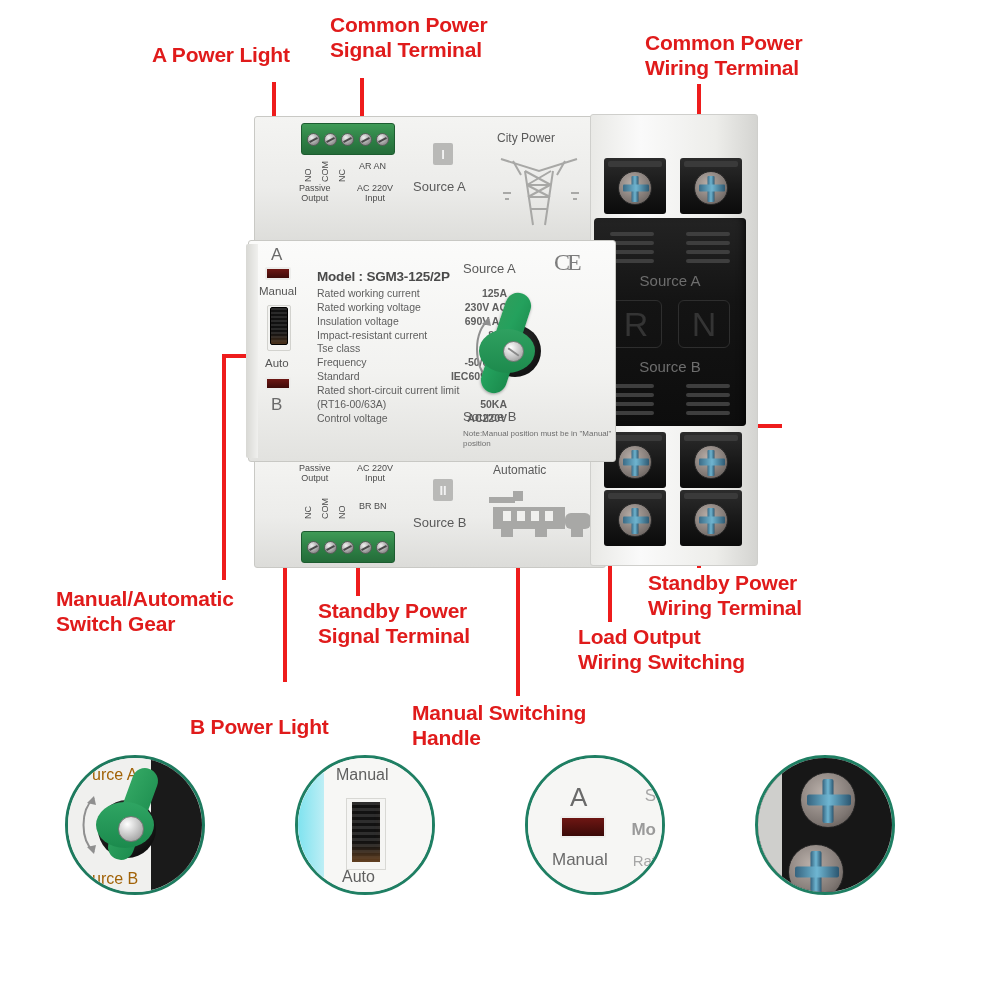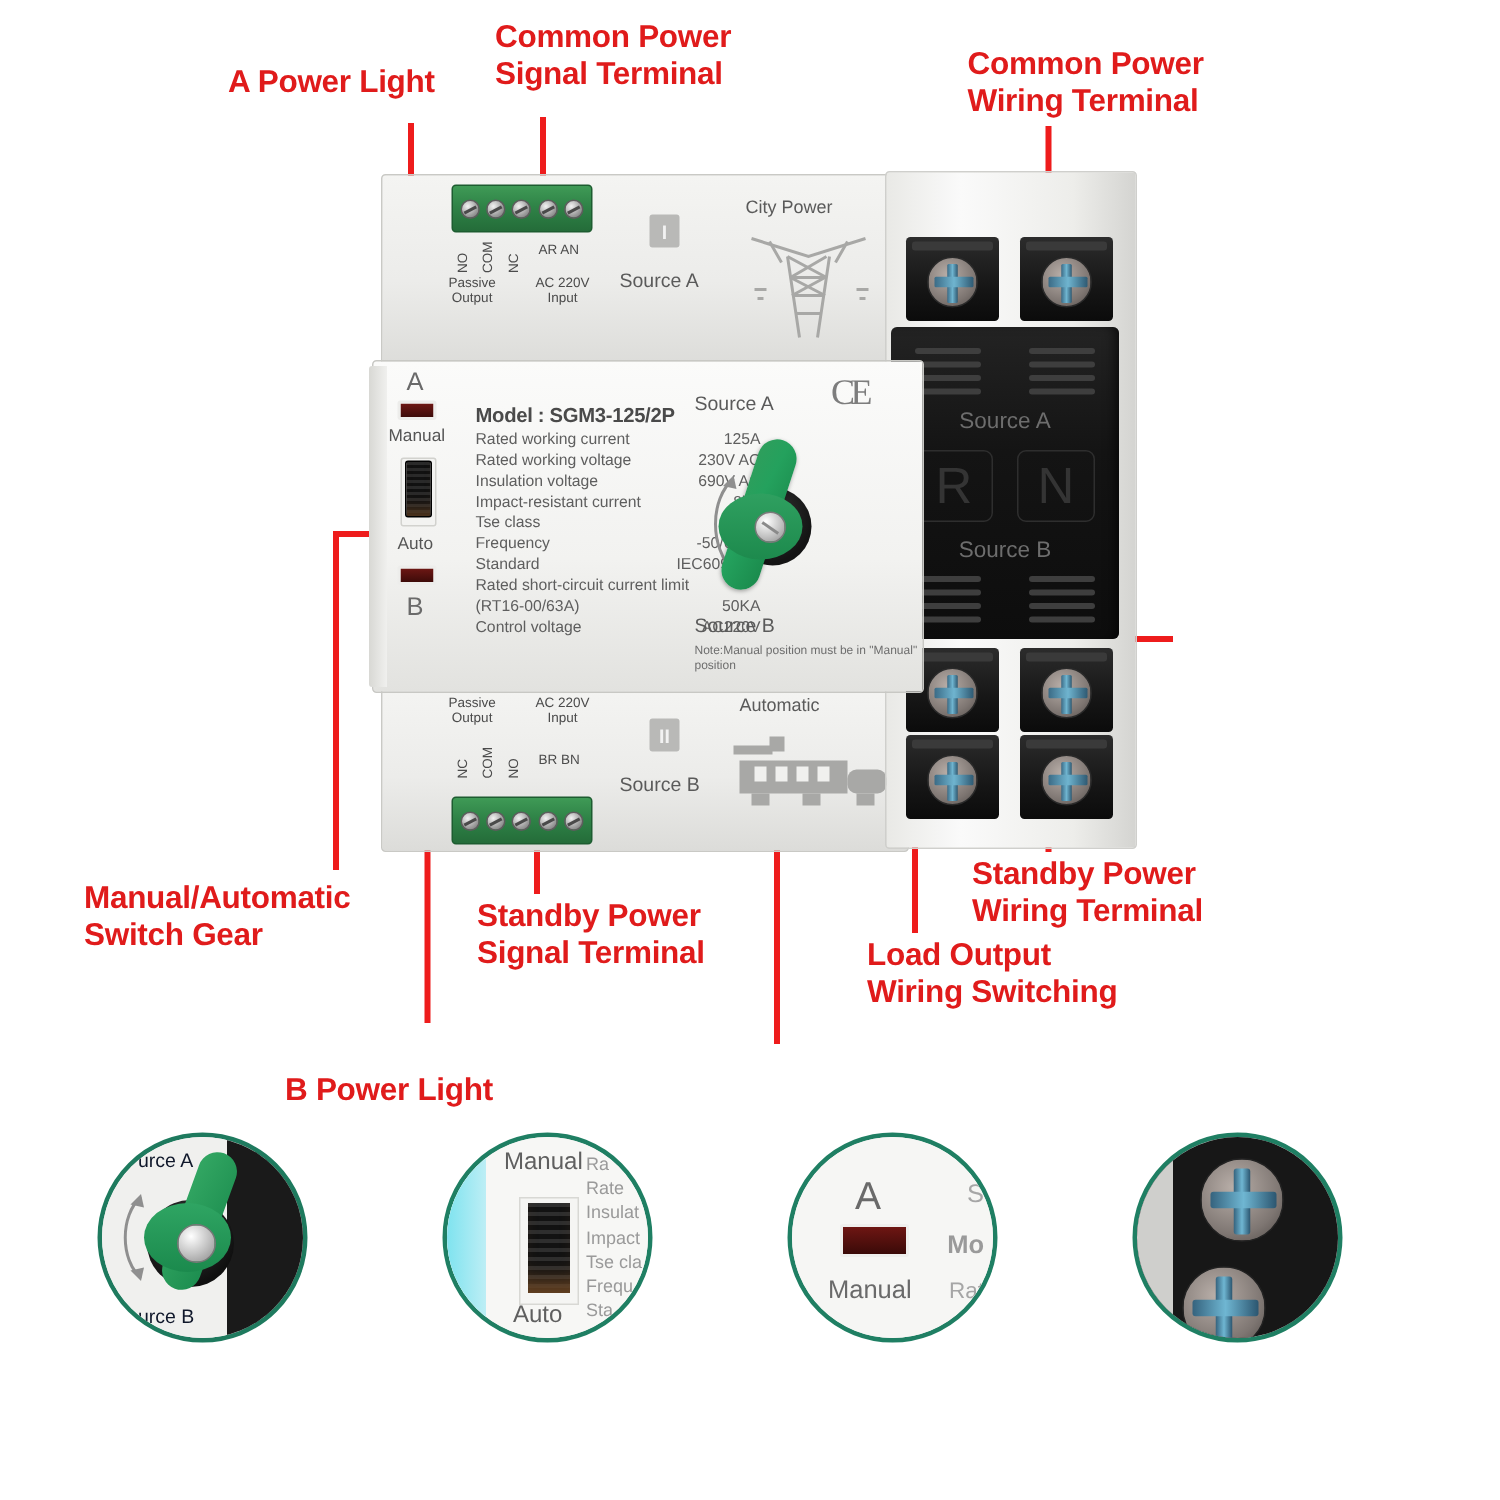--- a/index.html
+++ b/index.html
@@ -87,21 +87,21 @@
     position: absolute; width: 20px; height: 22px;
     background: #b9b9b7; color: #f2f2f2;
     display:flex; align-items:center; justify-content:center;
     font-size: 13px; font-weight: bold; border-radius: 2px;
   }
 
   
   .spec { position: absolute; left: 68px; top: 28px; width: 190px; color: #5e5e5e; }
   .spec .model { font-size: 13.5px; font-weight: bold; color: #4a4a4a; margin-bottom: 3px; letter-spacing:-.2px;}
   .spec .row { display:flex; justify-content:space-between; font-size: 10.5px; line-height: 1.32; }
-  .spec .row span:last-child { font-weight: 400; }
+  .spec .row span:last-child { font-weight: 700; }
   .spec .full { font-size: 10.5px; line-height: 1.32; }
 
   
   .ind-light {
     position: absolute; width: 26px; height: 13px;
     background: linear-gradient(180deg,#6d1714,#3d0b09);
     border: 2px solid #ededeb; border-radius: 2px;
   }
   .ab-letter { position:absolute; font-size: 17px; color:#6a6a6a; }
   .ma-letter { position:absolute; font-size: 11.5px; color:#555; }
@@ -201,21 +201,21 @@
 
   
   .inset {
     position:absolute; width: 140px; height: 140px; border-radius: 50%;
     border: 3px solid #1e7a5e; overflow:hidden; background:#f2f2f0;
   }
   .inset.teal { border-color:#1f7f63; }
   .inset-inner { position:absolute; inset:0; }
 
   .i1-bg { position:absolute; inset:0; background: linear-gradient(90deg,#f0f0ee 0 62%, #1a1a1a 62% 100%); }
-  .i1-txt { position:absolute; color:#0f172a; font-size: 13px; }
+  .i1-txt { position:absolute; color:#a16207; font-size: 16px; }
   .i1-base { position:absolute; left: 30px; top: 42px; width: 58px; height: 58px; border-radius:50%;
              background: radial-gradient(circle at 42% 36%, #3a3a3a, #101010 72%); }
   .i1-lever{ position:absolute; left: 52px; top: 8px; width: 26px; height: 96px; border-radius:13px;
              background: linear-gradient(100deg,#33a763,#1c8d4f); transform: rotate(20deg); }
   .i1-wing { position:absolute; left: 28px; top: 44px; width: 58px; height: 46px; border-radius:29px/23px;
              background: linear-gradient(180deg,#2fa563,#1b8a4d); }
   .i1-screw{ position:absolute; left: 50px; top: 58px; width: 26px; height: 26px; border-radius:50%;
              background: radial-gradient(circle at 35% 30%, #fff, #c0c0c0 55%, #8b8b8b); border:1px solid #777; }
 
   .i2-bg { position:absolute; inset:0; background:#f7f7f5; }
@@ -253,20 +253,22 @@
 Wiring Terminal</div>
   <div class="callout" style="left:648px; top:570px;">Standby Power
 Wiring Terminal</div>
   <div class="callout" style="left:578px; top:624px;">Load Output
 Wiring Switching</div>
   <div class="callout" style="left:318px; top:598px;">Standby Power
 Signal Terminal</div>
   <div class="callout" style="left:56px;  top:586px;">Manual/Automatic
 Switch Gear</div>
   <div class="callout" style="left:190px; top:714px;">B Power Light</div>
+  <div class="callout" style="left:412px; top:700px;">Manual Switching
+Handle</div>
 
   <div class="lead v" style="left:272px; top:82px;  height:182px;"></div>
   <div class="lead v" style="left:360px; top:78px;  height:60px;"></div>
   <div class="lead v" style="left:697px; top:84px;  height:122px;"></div>
   <div class="lead h" style="left:700px; top:424px; width:82px;"></div>
   <div class="lead v" style="left:697px; top:500px; height:68px;"></div>
   <div class="lead v" style="left:608px; top:492px; height:130px;"></div>
   <div class="lead v" style="left:356px; top:548px; height:48px;"></div>
   <div class="lead v" style="left:222px; top:354px; height:226px;"></div>
   <div class="lead h" style="left:222px; top:354px; width:62px;"></div>
@@ -523,29 +525,20 @@
 
   <div class="inset teal" style="left:295px; top:755px;">
     <div class="inset-inner">
       <div class="i2-bg"></div>
       <div class="i2-strip"></div>
       <div class="i2-txt" style="left:38px; top:8px;">Manual</div>
       <div class="i2-toggle">
           <span class="i2-knob"></span>
         </div>
       <div class="i2-txt" style="left:44px; top:110px;">Auto</div>
-      <div class="i2-spec" style="top:10px;">
-        <div>Ra</div>
-        <div>Rate</div>
-        <div>Insulat</div>
-        <div>Impact</div>
-        <div>Tse cla</div>
-        <div>Frequ</div>
-        <div>Sta</div>
-      </div>
     </div>
   </div>
 
   <div class="inset teal" style="left:525px; top:755px;">
     <div class="inset-inner">
       <div class="i3-bg"></div>
       <div class="i3-txt" style="left:42px; top:24px; font-size:26px;">A</div>
       <div class="i3-light"></div>
       <div class="i3-txt" style="left:24px; top:92px; font-size:17px;">Manual</div>
       <div class="i3-txt" style="right:6px; top:28px; font-size:17px; color:#a6a6a6;">S</div>

